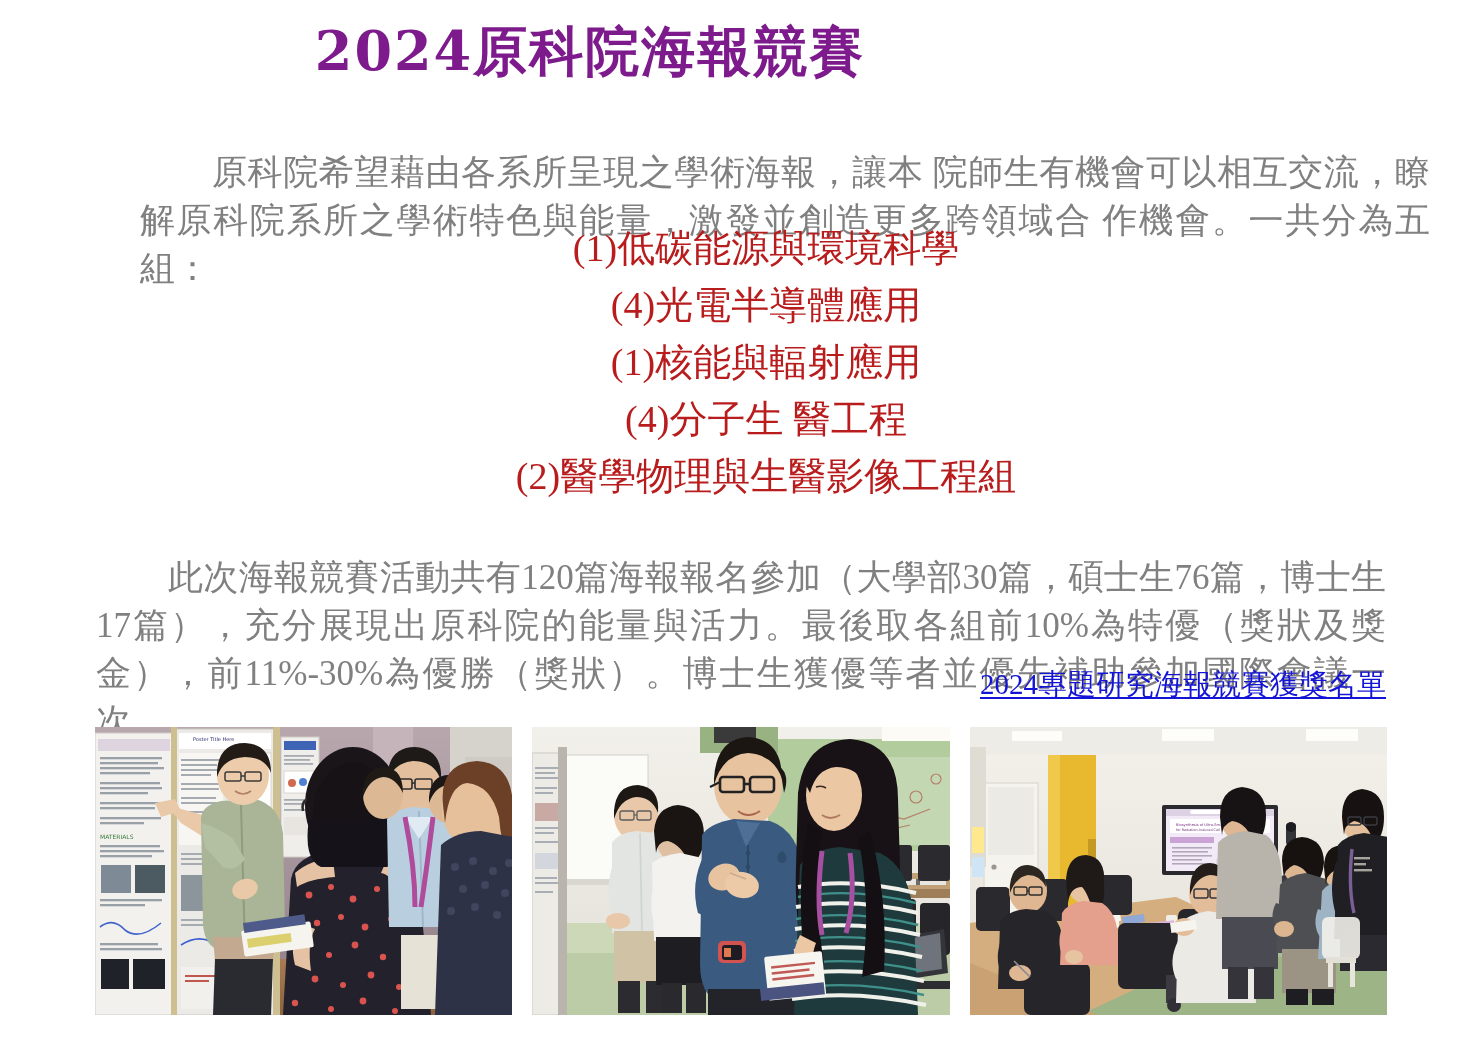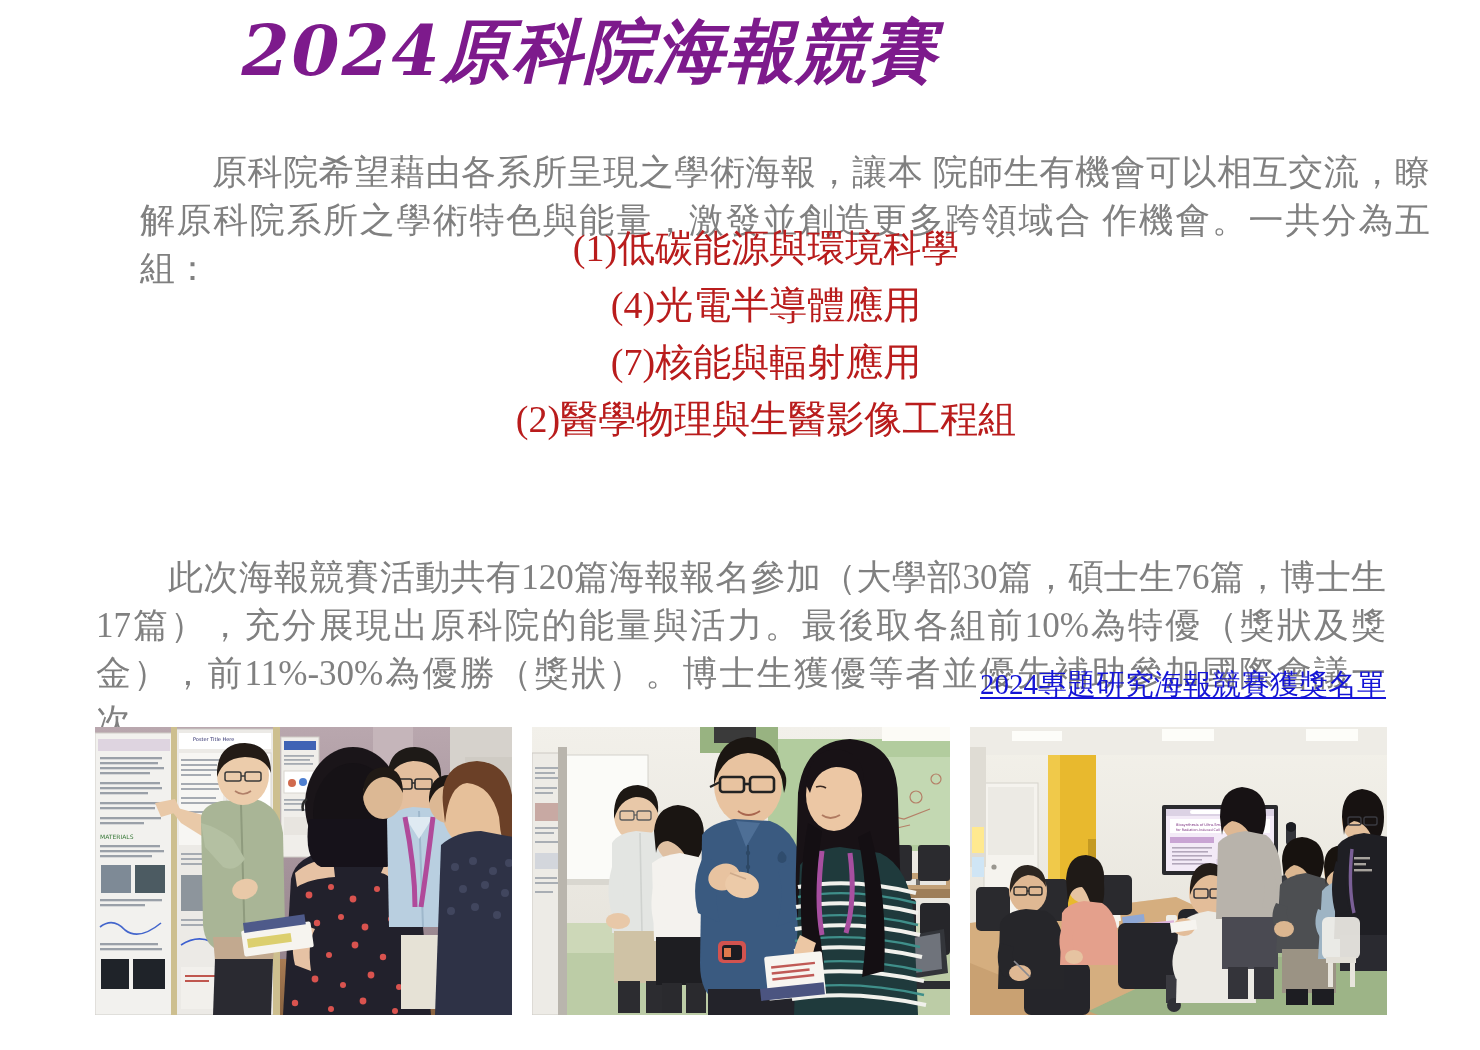--- a/index.html
+++ b/index.html
@@ -16,24 +16,23 @@
   }
 
   
   .title {
     position: absolute;
     top: 12px;
     left: 0;
     width: 1180px;
     text-align: center;
     font-family: "DejaVu Serif", "Liberation Serif", serif;
-    font-size: 69px;
+    font-size: 54px;
     line-height: 78px;
     font-weight: bold;
-    font-style: italic;
     letter-spacing: 2px;
     color: #7d1a8c;
     white-space: nowrap;
   }
 
   
   .body-block {
     position: absolute;
     left: 0;
     width: 1480px;
@@ -112,21 +111,22 @@
 
 <div class="title">2024原科院海報競賽</div>
 
 <div class="body-block">
 
   <p class="para" id="para-intro">原科院希望藉由各系所呈現之學術海報，讓本 院師生有機會可以相互交流，瞭解原科院系所之學術特色與能量，激發並創造更多跨領域合 作機會。一共分為五組：</p>
 
   <ul class="list" id="group-list">
     <li class="list-item">(1)低碳能源與環境科學</li>
     <li class="list-item">(4)光電半導體應用</li>
-    <li class="list-item">(7)核能與輻射應用</li>
+    <li class="list-item">(1)核能與輻射應用</li>
+    <li class="list-item">(4)分子生 醫工程</li>
     <li class="list-item">(2)醫學物理與生醫影像工程組</li>
   </ul>
 
   <p class="para" id="para-stats">此次海報競賽活動共有120篇海報報名參加（大學部30篇，碩士生76篇，博士生17篇），充分展現出原科院的能量與活力。最後取各組前10%為特優（獎狀及獎金），前11%-30%為優勝（獎狀）。博士生獲優等者並優先補助參加國際會議一次。</p>
 </div>
 
 <div class="link-row">
   <a class="award-link" href="#">2024專題研究海報競賽獲獎名單</a>
 </div>
 

